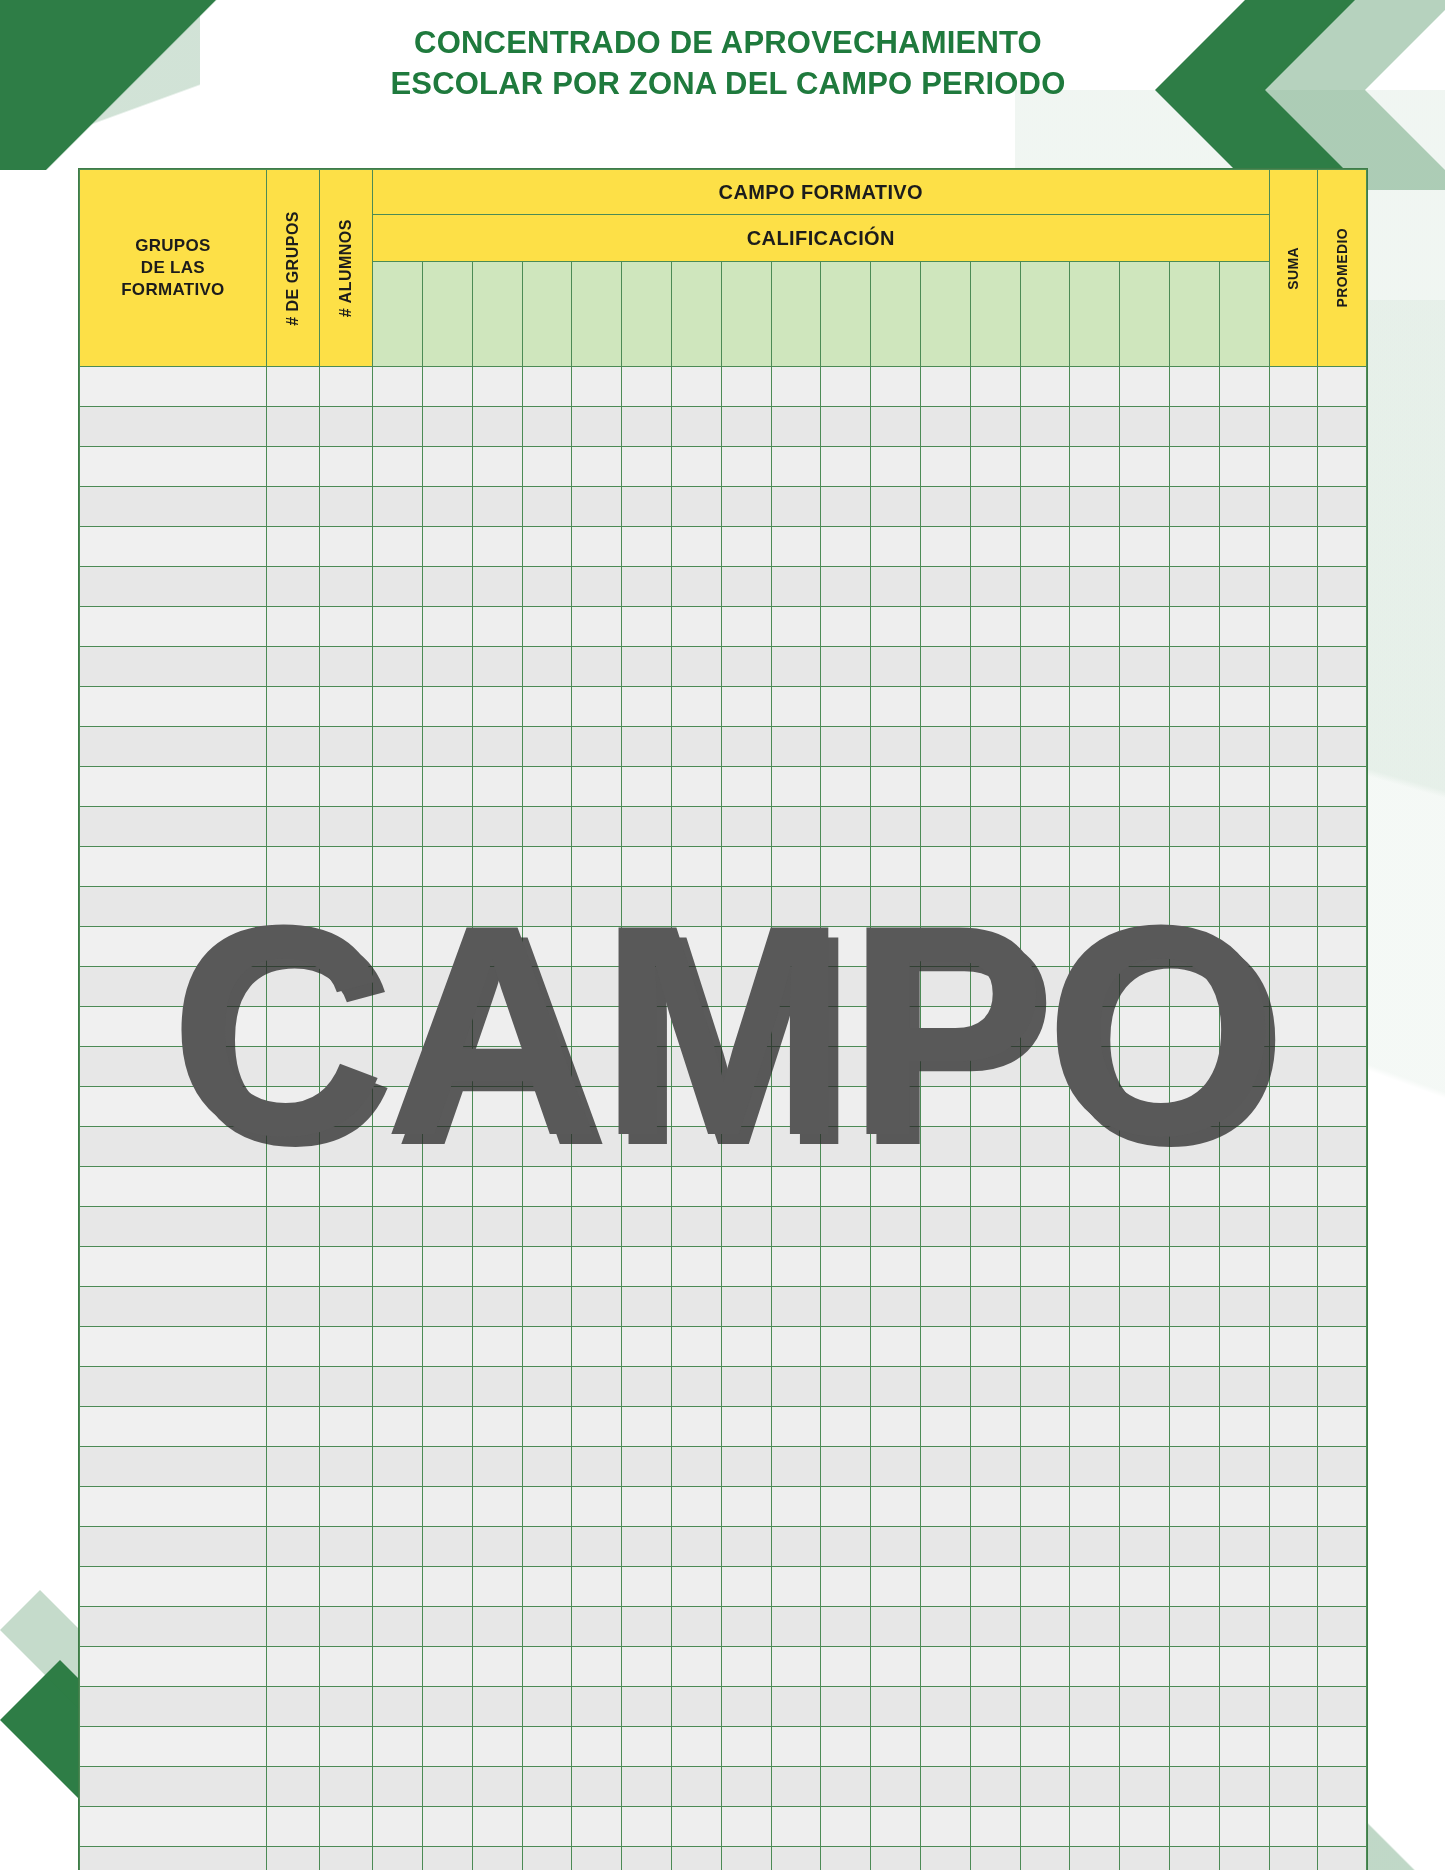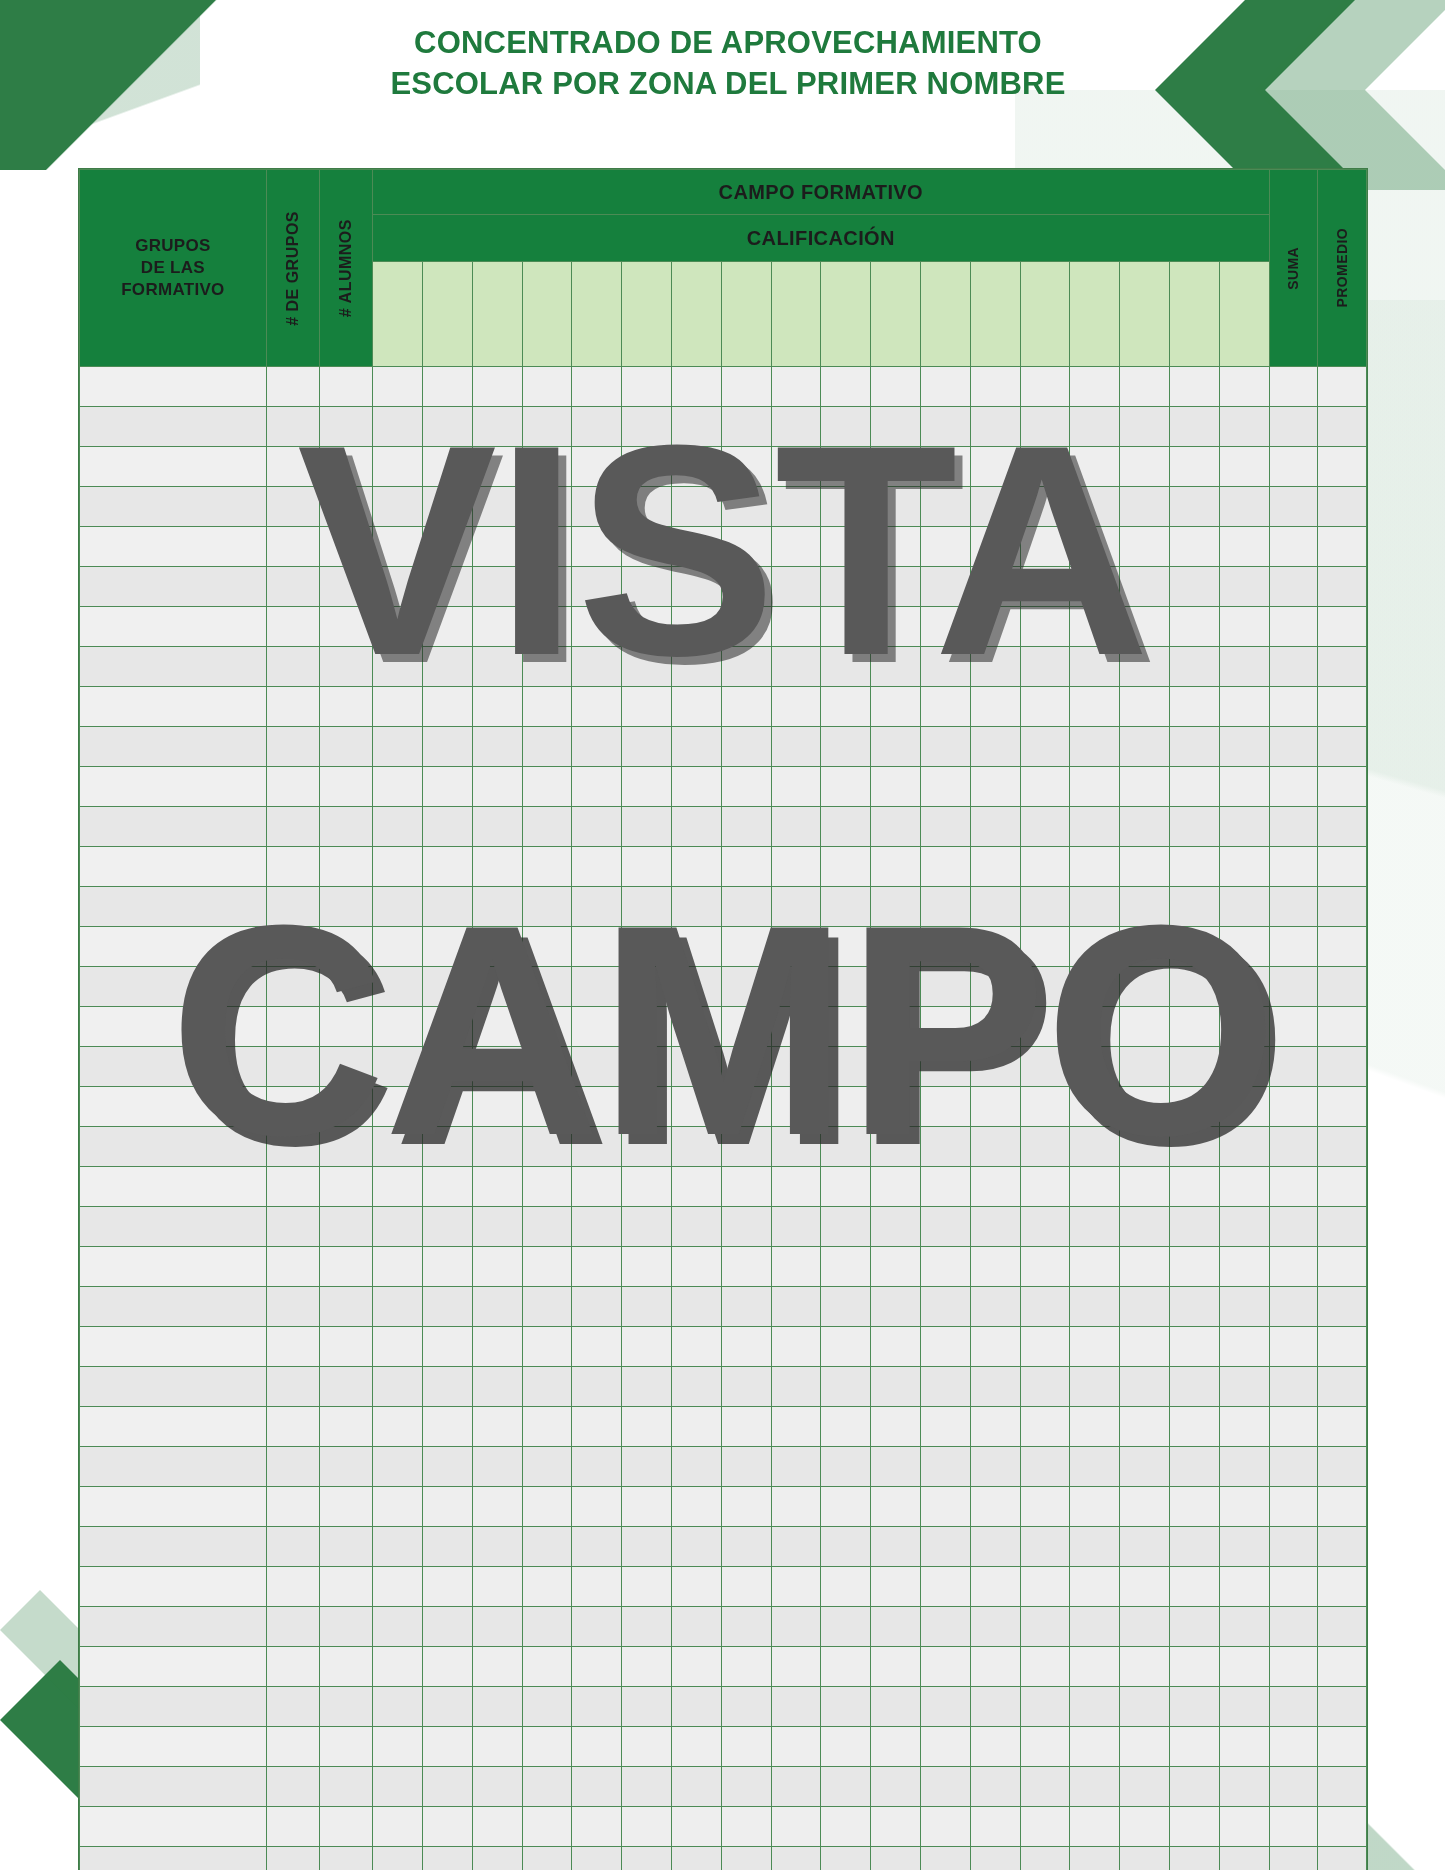--- a/index.html
+++ b/index.html
@@ -87,21 +87,21 @@
     table-layout: fixed;
   }
   table.grid td, table.grid th {
     border: 1px solid #4c8b55;
     padding: 0;
     margin: 0;
   }
 
   
   thead th {
-    background: #15803d;
+    background: #fde047;
     color: #1c1c1c;
     font-weight: bold;
     text-align: center;
     vertical-align: middle;
   }
   th.hdr-escuelas {
     font-size: 17px;
     line-height: 1.28;
     letter-spacing: 0.3px;
   }
@@ -186,21 +186,21 @@
   <div class="deco deco-diag"></div>
   <div class="deco deco-diag2"></div>
   <svg class="deco deco-bl" viewBox="0 0 210 300">
     <polygon points="0,150 60,90 190,220 130,280" fill="#2e7d46"></polygon>
     <polygon points="0,60 40,20 170,150 130,190" fill="#2e7d46" opacity="0.28"></polygon>
   </svg>
   <div class="deco deco-br"></div>
 
   <div id="title">
     <span class="line">CONCENTRADO DE APROVECHAMIENTO</span>
-    <span class="line">ESCOLAR POR ZONA DEL PRIMER NOMBRE</span>
+    <span class="line">ESCOLAR POR ZONA DEL CAMPO PERIODO</span>
   </div>
 
   <div id="sheet">
     <table class="grid">
       <colgroup id="cols">
           <col style="width: 14.5119%;">
           <col style="width: 4.1337%;">
           <col style="width: 4.1337%;">
           <col style="width: 3.8698%;">
           <col style="width: 3.8698%;">
@@ -1216,16 +1216,15 @@
             <td></td>
             <td></td>
             <td></td>
             <td></td>
             <td></td>
           </tr>
         </tbody>
     </table>
   </div>
 
-  <div class="wm" id="wm-1">VISTA</div>
   <div class="wm" id="wm-2">CAMPO</div>
 
 </div>
 
 </body></html>

